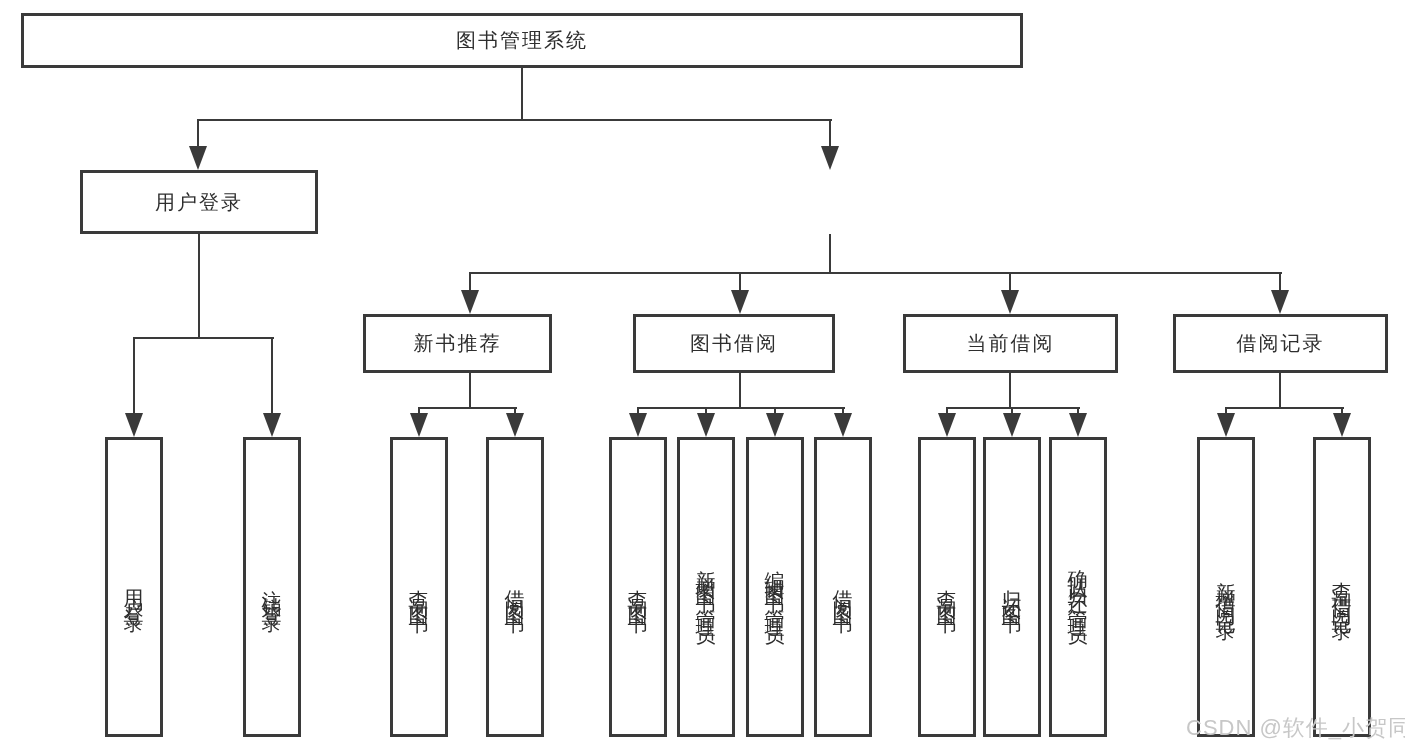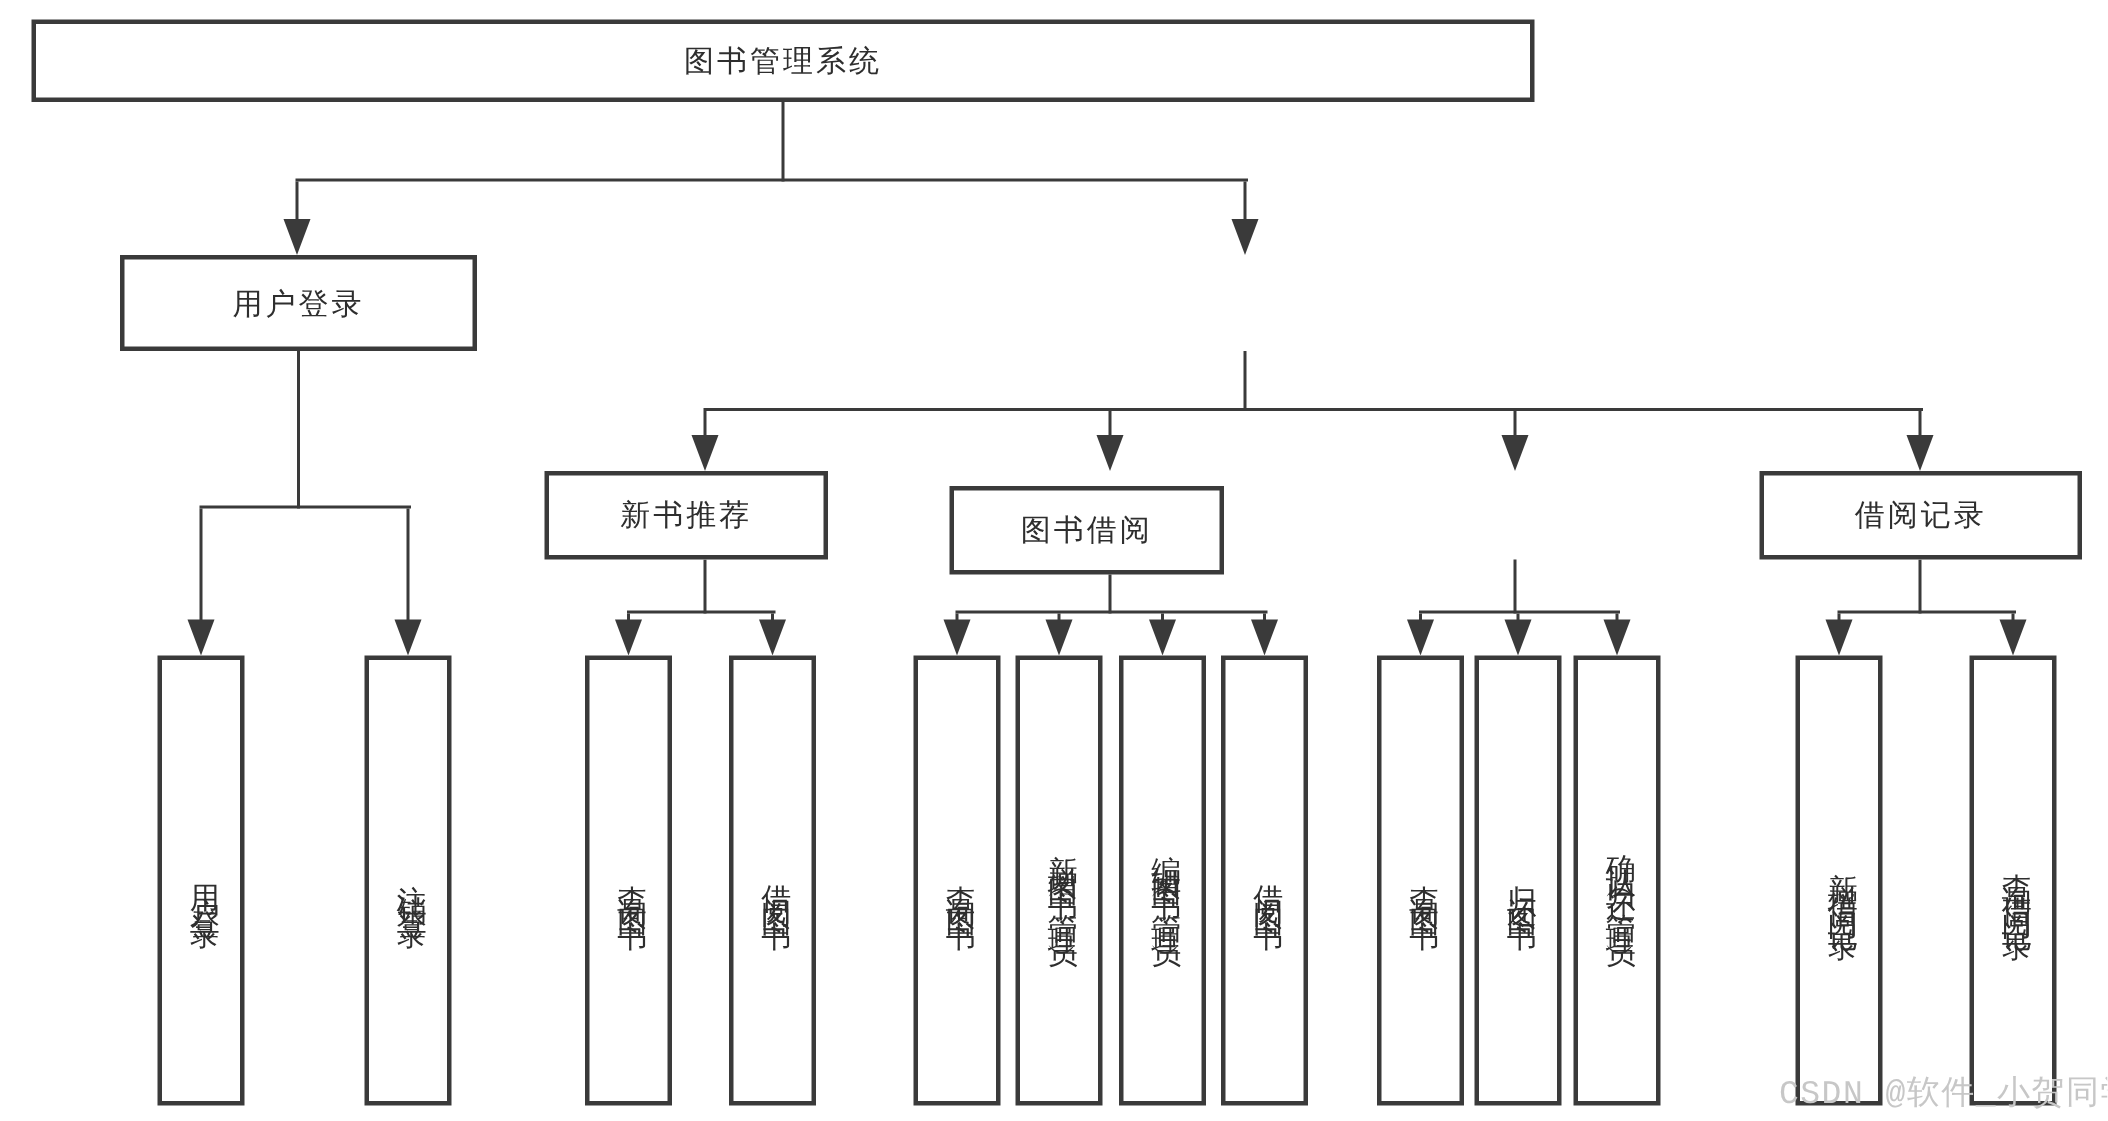--- a/index.html
+++ b/index.html
@@ -1,18 +1,18 @@
 <!DOCTYPE html>
 <html><head>
 <meta charset="utf-8">
 <style>
   html,body{margin:0;padding:0;background:#ffffff;}
   .canvas{
     position:relative;width:1405px;height:747px;background:#ffffff;
-    font-family:Liberation Mono, monospace;overflow:hidden;
+    font-family:Liberation Sans, sans-serif;overflow:hidden;
   }
   .node{
     position:absolute;box-sizing:border-box;background:#ffffff;
     border:3px solid #3a3a3a;color:#2e2e2e;
     display:flex;align-items:center;justify-content:center;text-align:center;
     z-index:2;
   }
   .node.h{font-size:20px;letter-spacing:2px;}
   .node.v{
     writing-mode:vertical-rl;text-orientation:mixed;
@@ -93,21 +93,22 @@
   <div class="vl" style="left:1225px;top:409px;height:8px"></div>
   <div class="arw" style="left:1217px;top:413px"></div>
   <div class="vl" style="left:1341px;top:409px;height:8px"></div>
   <div class="arw" style="left:1333px;top:413px"></div>
 
   <div class="node h" style="left:21px;top:13px;width:1002px;height:55px">图书管理系统</div>
 
   <div class="node h" style="left:80px;top:170px;width:238px;height:64px">用户登录</div>
 
   <div class="node h" style="left:363px;top:314px;width:189px;height:59px">新书推荐</div>
-  <div class="node h" style="left:633px;top:324px;width:183px;height:59px">图书借阅</div>
+  <div class="node h" style="left:633px;top:314px;width:202px;height:59px">图书借阅</div>
+  <div class="node h" style="left:903px;top:314px;width:215px;height:59px">当前借阅</div>
   <div class="node h" style="left:1173px;top:314px;width:215px;height:59px">借阅记录</div>
 
   <div class="node v" style="left:105px;top:437px;width:58px;height:300px">用户登录</div>
   <div class="node v" style="left:243px;top:437px;width:58px;height:300px">注销登录</div>
 
   <div class="node v" style="left:390px;top:437px;width:58px;height:300px">查询图书</div>
   <div class="node v" style="left:486px;top:437px;width:58px;height:300px">借阅图书</div>
 
   <div class="node v" style="left:609px;top:437px;width:58px;height:300px">查询图书</div>
   <div class="node v" style="left:677px;top:437px;width:58px;height:300px">新增图书（管理员）</div>

